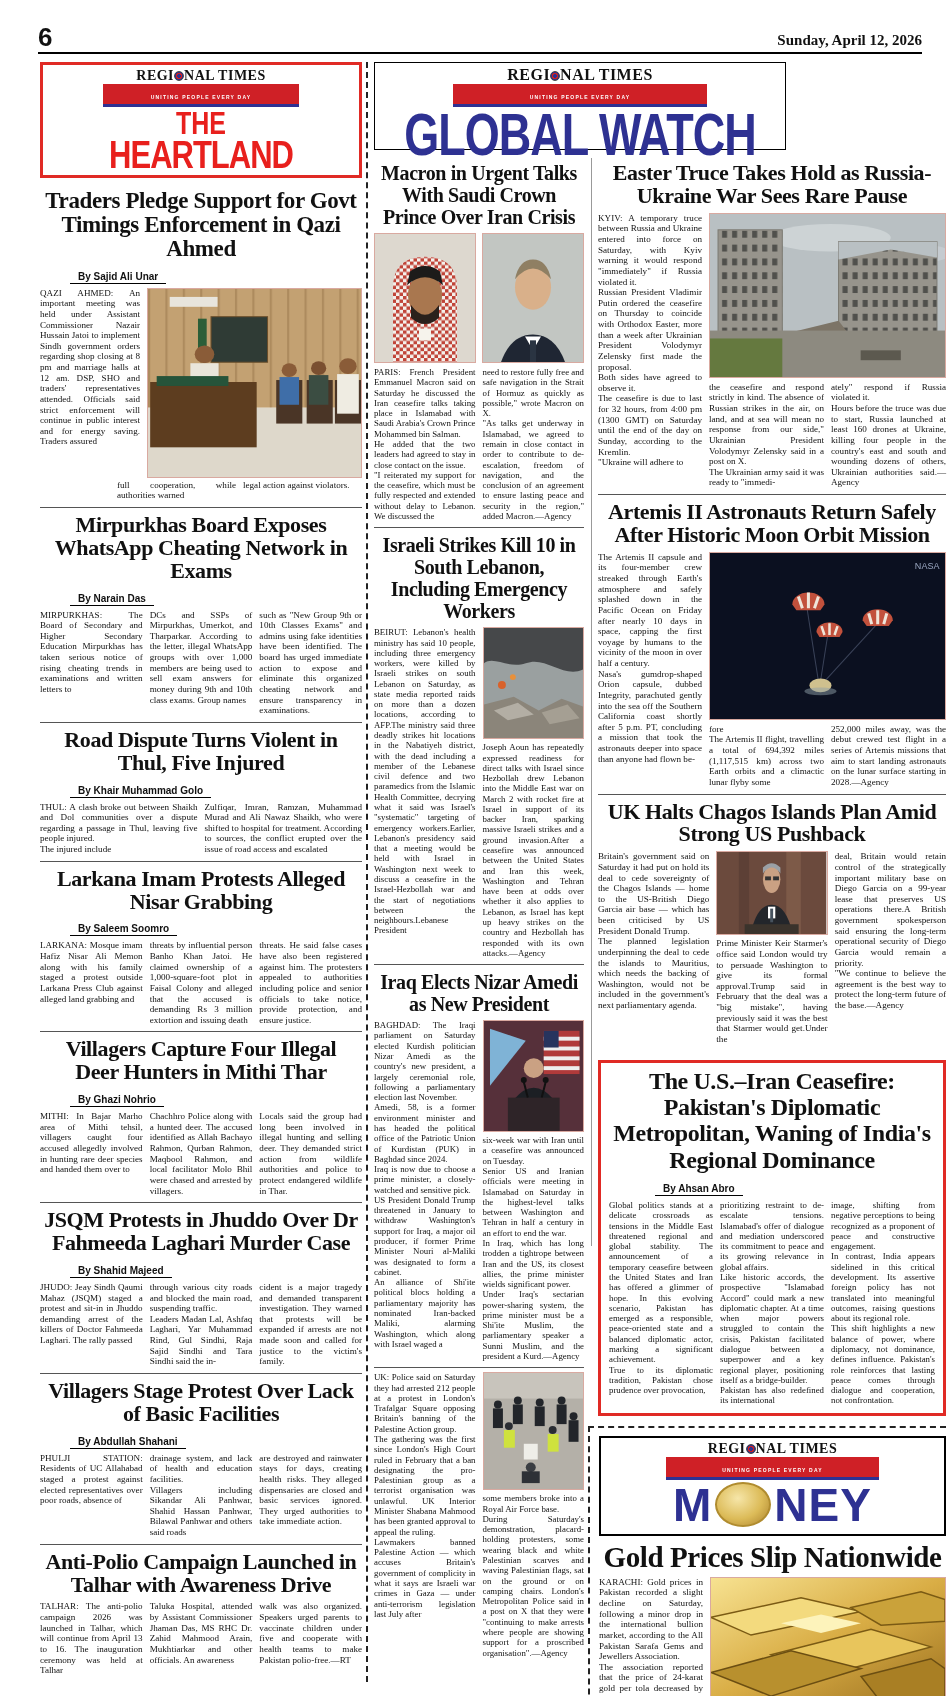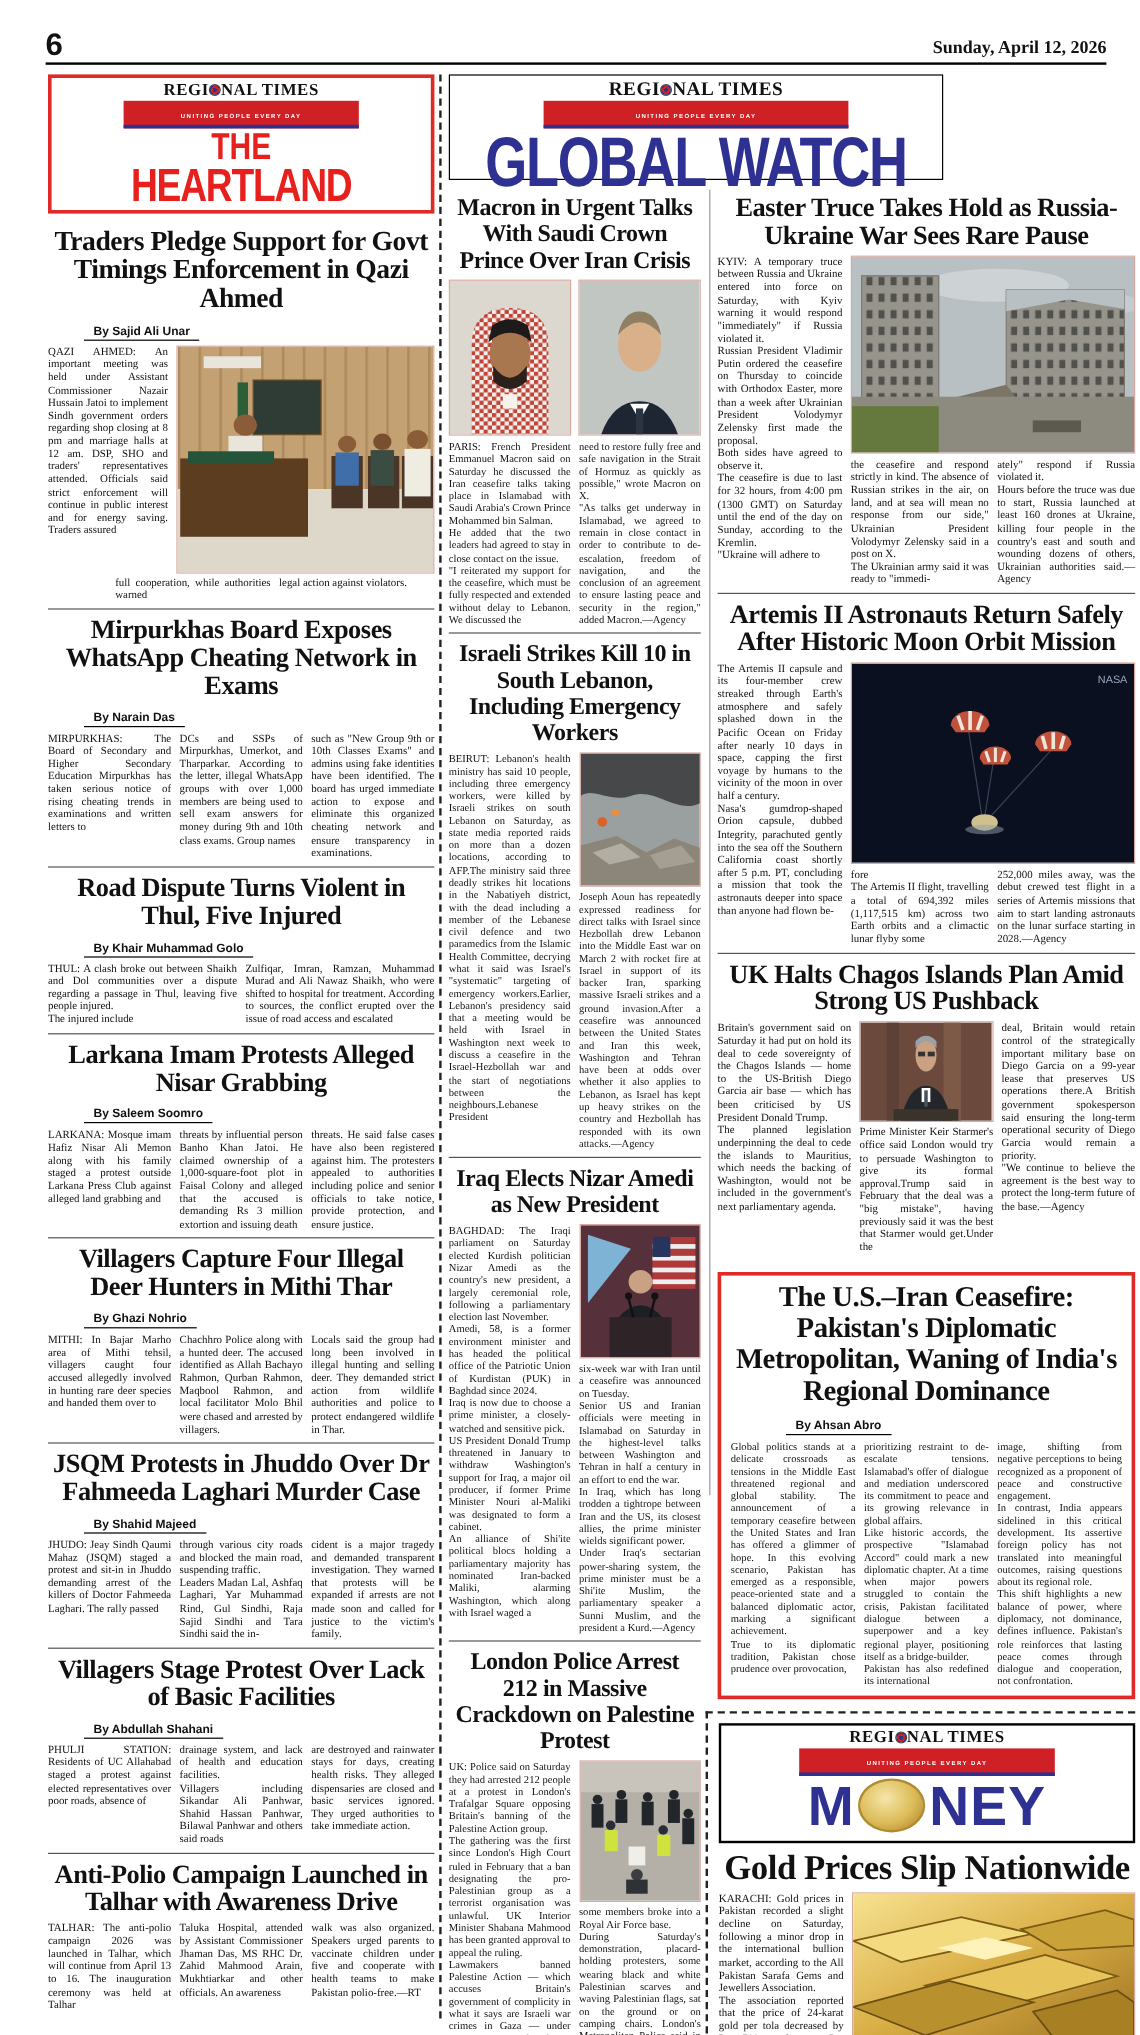--- a/index.html
+++ b/index.html
@@ -98,21 +98,21 @@
           <rect x="146" y="92" width="24" height="44" fill="#4a3526"></rect>
           <rect x="172" y="92" width="24" height="44" fill="#4a3526"></rect>
         <circle cx="130" cy="82" r="7" fill="#8a5c38"></circle>
           <rect x="121" y="89" width="18" height="28" fill="#3f6ea8"></rect>
         <circle cx="157" cy="80" r="7" fill="#7a4f30"></circle>
           <rect x="148" y="87" width="18" height="30" fill="#3b4d42"></rect>
         <circle cx="184" cy="78" r="8" fill="#8a5c38"></circle>
           <rect x="174" y="86" width="20" height="40" fill="#efece2"></rect>
       </svg>
     </div>
-    <div class="cols" style="margin-left:56px;margin-top:2px">
+    <div class="cols" style="margin-left:77px;margin-top:2px">
       <p class="c">full cooperation, while authorities warned</p>
       <p class="c">legal action against violators.</p>
     </div>
   </article>
 
   <article class="art">
     <h2 class="hl">Mirpurkhas Board Exposes WhatsApp Cheating Network in Exams</h2>
     <div class="byrow"><span class="byline">By Narain Das</span></div>
     <div class="cols">
       <p class="c">MIRPURKHAS: The Board of Secondary and Higher Secondary Education Mirpurkhas has taken serious notice of rising cheating trends in examinations and written letters to</p>
@@ -266,21 +266,20 @@
         </svg>
         <p class="c" style="flex:1">six-week war with Iran until a ceasefire was announced on Tuesday.
 Senior US and Iranian officials were meeting in Islamabad on Saturday in the highest-level talks between Washington and Tehran in half a century in an effort to end the war.
 In Iraq, which has long trodden a tightrope between Iran and the US, its closest allies, the prime minister wields significant power.
 Under Iraq's sectarian power-sharing system, the prime minister must be a Shi'ite Muslim, the parliamentary speaker a Sunni Muslim, and the president a Kurd.—Agency</p>
       </div>
     </div>
   </article>
 
   <article class="art">
-    <h2 class="hl">London Police Arrest 212 in Massive Crackdown on Palestine Protest</h2>
     <div class="cols">
       <p class="c">UK: Police said on Saturday they had arrested 212 people at a protest in London's Trafalgar Square opposing Britain's banning of the Palestine Action group.
 The gathering was the first since London's High Court ruled in February that a ban designating the pro-Palestinian group as a terrorist organisation was unlawful. UK Interior Minister Shabana Mahmood has been granted approval to appeal the ruling.
 Lawmakers banned Palestine Action — which accuses Britain's government of complicity in what it says are Israeli war crimes in Gaza — under anti-terrorism legislation last July after</p>
       <div class="c-wrap">
         <svg class="ph" style="height:118px" viewBox="0 0 100 118" preserveAspectRatio="none">
           <rect width="100" height="118" fill="#b4b0a8"></rect>
             <rect width="100" height="26" fill="#c8c4bc"></rect>
           <g fill="#22252a">
             <circle cx="14" cy="32" r="4"></circle>

